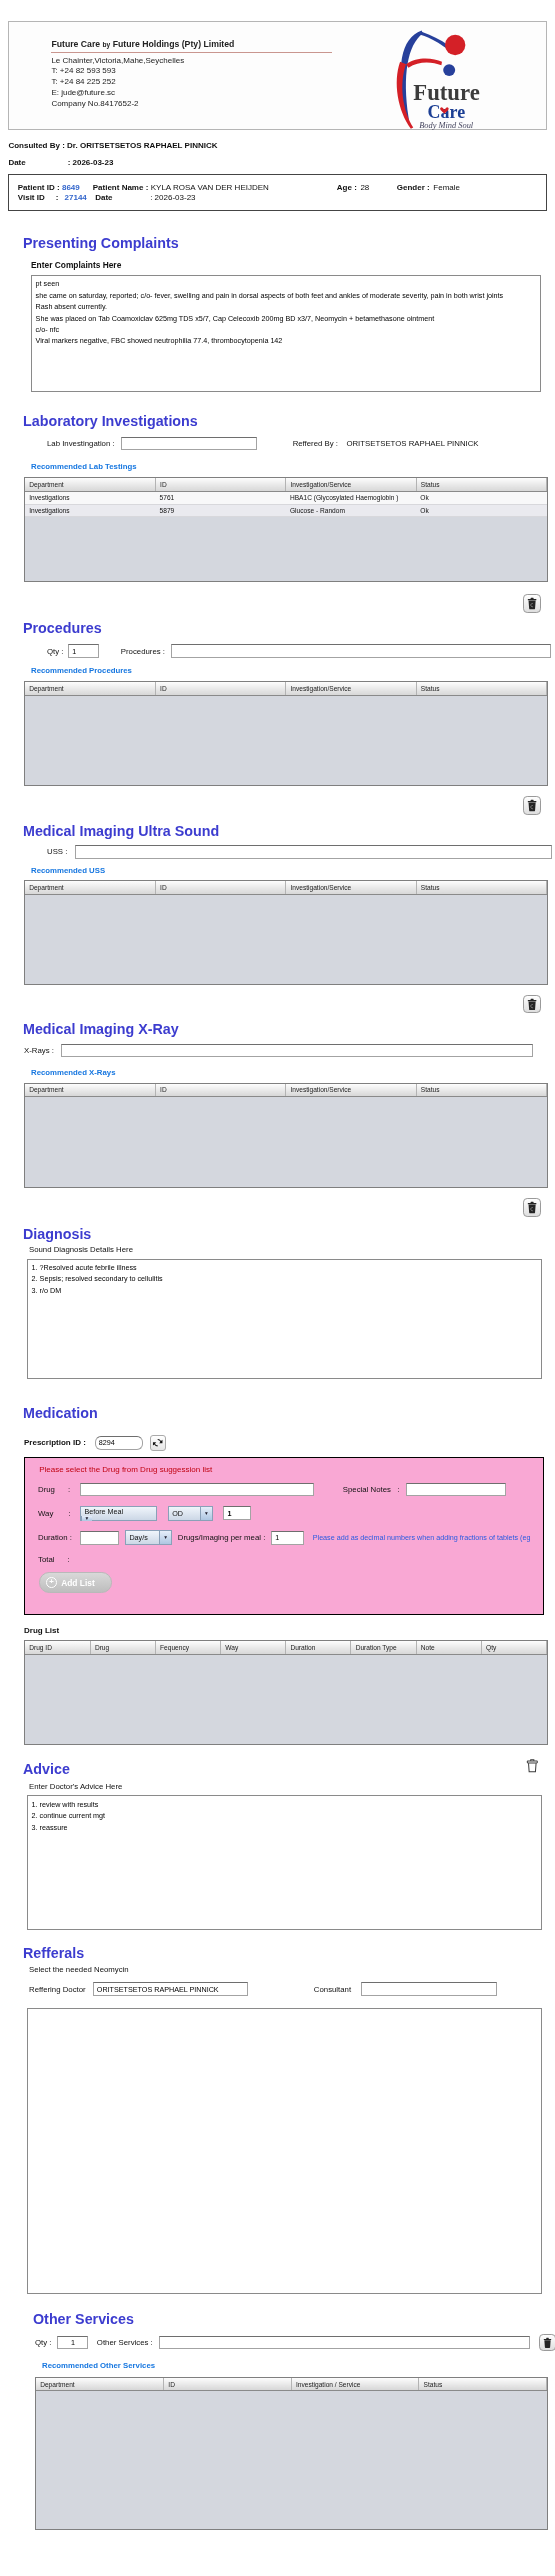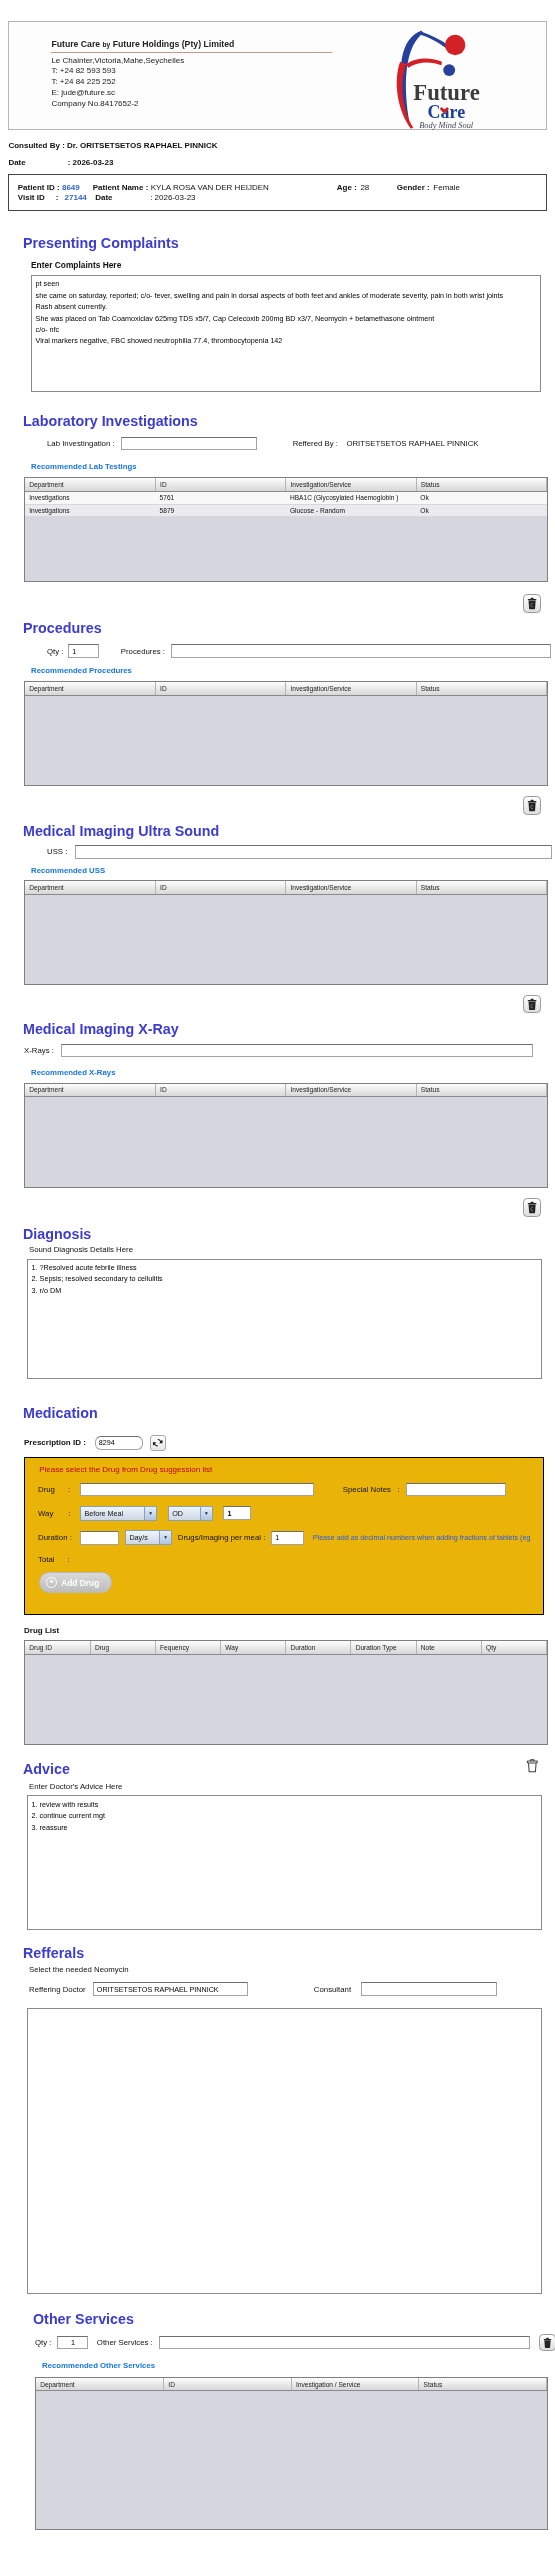--- a/index.html
+++ b/index.html
@@ -41,21 +41,21 @@
 
   .row-line { margin-left:47px; display:flex; align-items:center; font-size:7.8px; }
   .row-line .lbl { font-size:7.8px; color:#111; }
 
   .trash-row { width:541px; display:flex; justify-content:flex-end; }
   .trash-btn { width:18.5px; height:18.5px; border:0.6px solid #9a9a9a; border-radius:4.2px;
     background:linear-gradient(#ffffff,#dedede); display:flex; align-items:center; justify-content:center; cursor:pointer; }
   .trash-plain { width:18px; height:20.3px; display:flex; align-items:center; justify-content:center; cursor:pointer; }
 
   
-  .med-box { margin-left:24px; width:520px; height:158px; border:1.8px solid #000; background:#eab308; padding:6px 13px; }
+  .med-box { margin-left:24px; width:520px; height:158px; border:1.8px solid #000; background:#f9a8d4; padding:6px 13px; }
   .red-note { color:#c00010; font-size:8px; margin:1.2px 0 8.4px 1.2px; }
   .med-row { display:flex; align-items:center; margin-bottom:9.6px; font-size:7.8px; }
   .med-lbl { width:37px; font-size:7.8px; }
   .dd { display:inline-flex; align-items:stretch; background:linear-gradient(#f0f5fb,#ccd7e6); border:0.6px solid #8aa0b8;
     height:15px; font-size:7.2px; cursor:pointer; }
   .dd .txt { display:flex; align-items:center; padding:0 3.6px; flex:1; }
   .dd .arw { width:11.4px; background:linear-gradient(#e6eefa,#aec6e2); border-left:0.6px solid #8aa0b8;
     display:flex; align-items:center; justify-content:center; font-size:4.8px; color:#223; }
   .blue-note { color:#2a5ae0; font-size:7.2px; white-space:nowrap; overflow:hidden; flex:1; }
   .add-drug { margin:8.4px 0 0 1.2px; width:73px; height:20.3px; border:0.6px solid #b9b9b9; border-radius:10.2px;
@@ -295,21 +295,21 @@
 <div class="med-box" style="margin-top:6px;">
   <div class="red-note">Please select the Drug from Drug suggession list</div>
   <div class="med-row">
     <span class="med-lbl" style="white-space:pre;">Drug      :</span>
     <input class="tb" style="margin-left: 4.8px; width: 234px;">
     <span style="margin-left:29px; white-space:pre; font-size:7.8px;">Special Notes   :</span>
     <input class="tb" style="margin-left: 6px; width: 100px;">
   </div>
   <div class="med-row">
     <span class="med-lbl" style="white-space:pre;">Way       :</span>
-    <div class="dd" style="margin-left:4.8px; width:77px;">
+    <div class="dd" style="margin-left:4.8px; width:77px;flex-direction:column;">
       <span class="txt">Before Meal</span>
       <span class="arw">▼</span>
     </div>
     <div class="dd" style="margin-left:10.8px; width:45px;">
       <span class="txt">OD</span>
       <span class="arw">▼</span>
     </div>
     <input class="tb" style="margin-left: 10.8px; width: 27.5px; font-weight: bold;" value="1">
   </div>
   <div class="med-row">
@@ -321,21 +321,21 @@
     </div>
     <span style="margin-left:6px; font-size:7.8px;">Drugs/Imaging per meal :</span>
     <input class="tb" style="margin-left: 6px; width: 33px;" value="1">
     <span class="blue-note" style="margin-left:8.4px;">Please add as decimal numbers when adding fractions of tablets (eg:.</span>
   </div>
   <div class="med-row" style="margin-bottom:3.6px;">
     <span class="med-lbl" style="white-space:pre;">Total      :</span>
   </div>
   <div class="add-drug">
     <span class="plus-circ">+</span>
-    <span>Add Drug</span>
+    <span>Add List</span>
   </div>
 </div>
 
 <div class="drug-list-title" style="margin-top:10.8px;">Drug List</div>
 <div class="table-box" style="margin-top:5.4px; height:105px;">
   <table>
     <thead>
         <tr>
           <th>Drug ID</th>
           <th>Drug</th>

